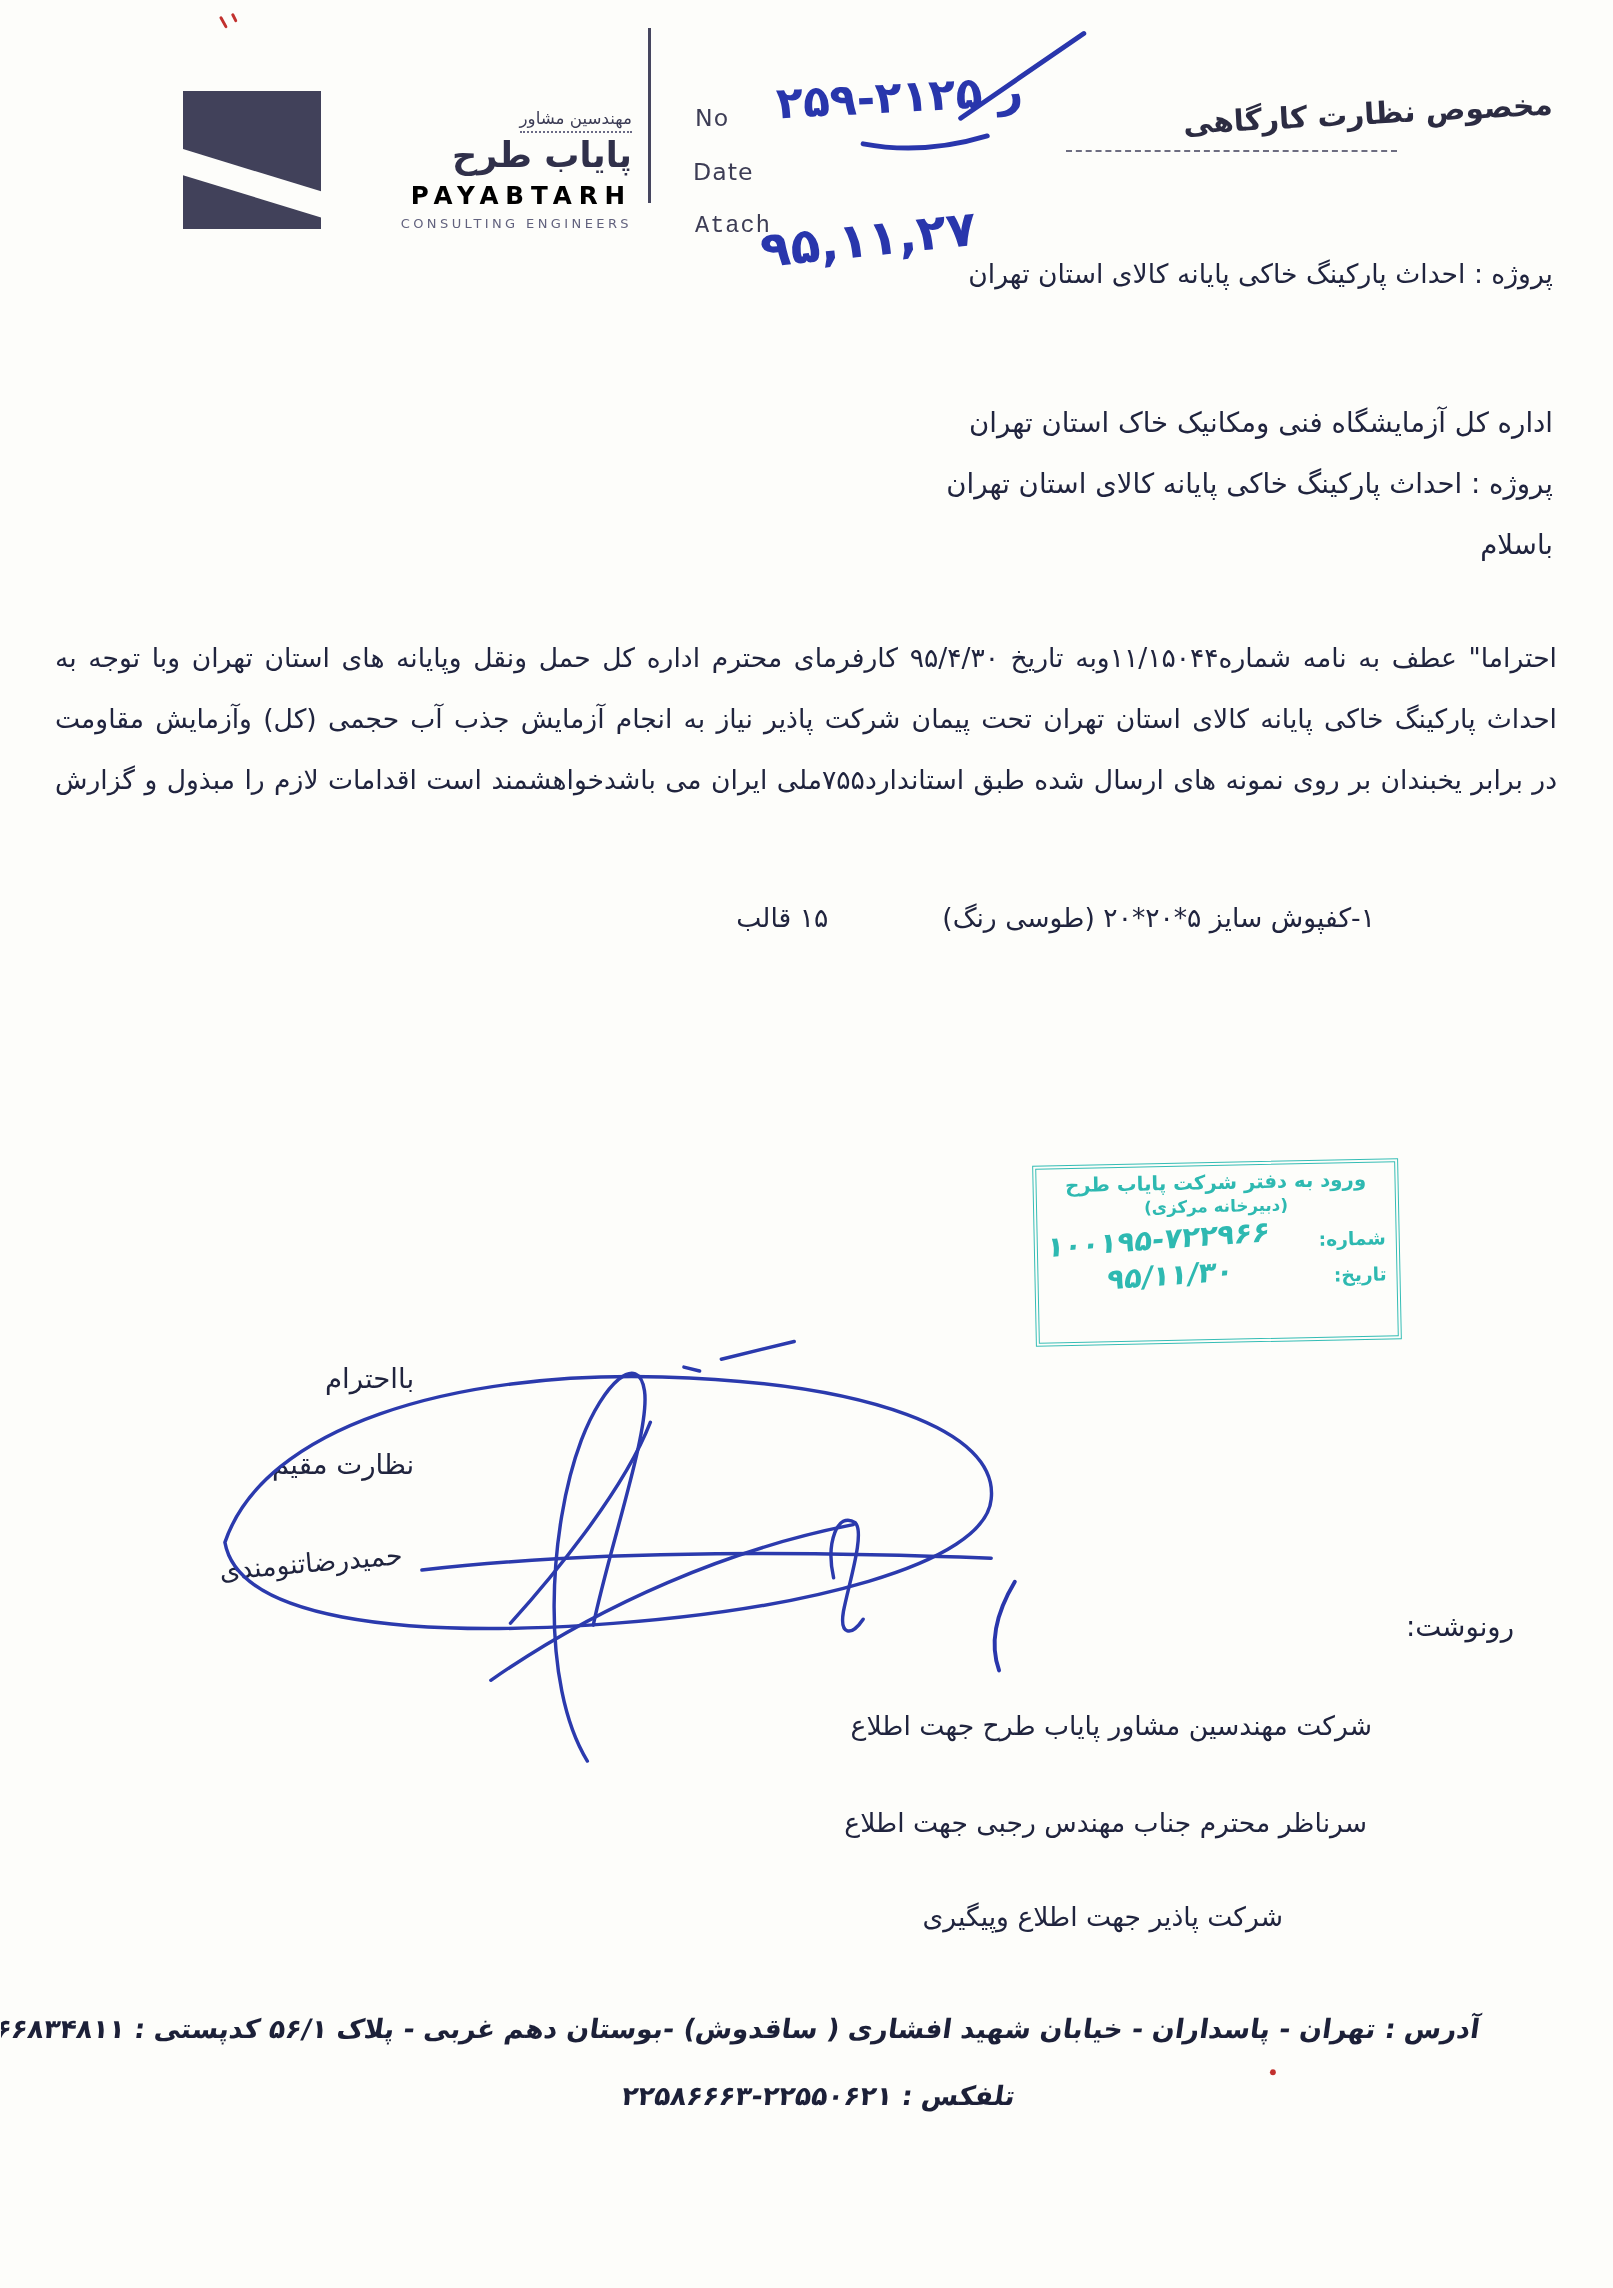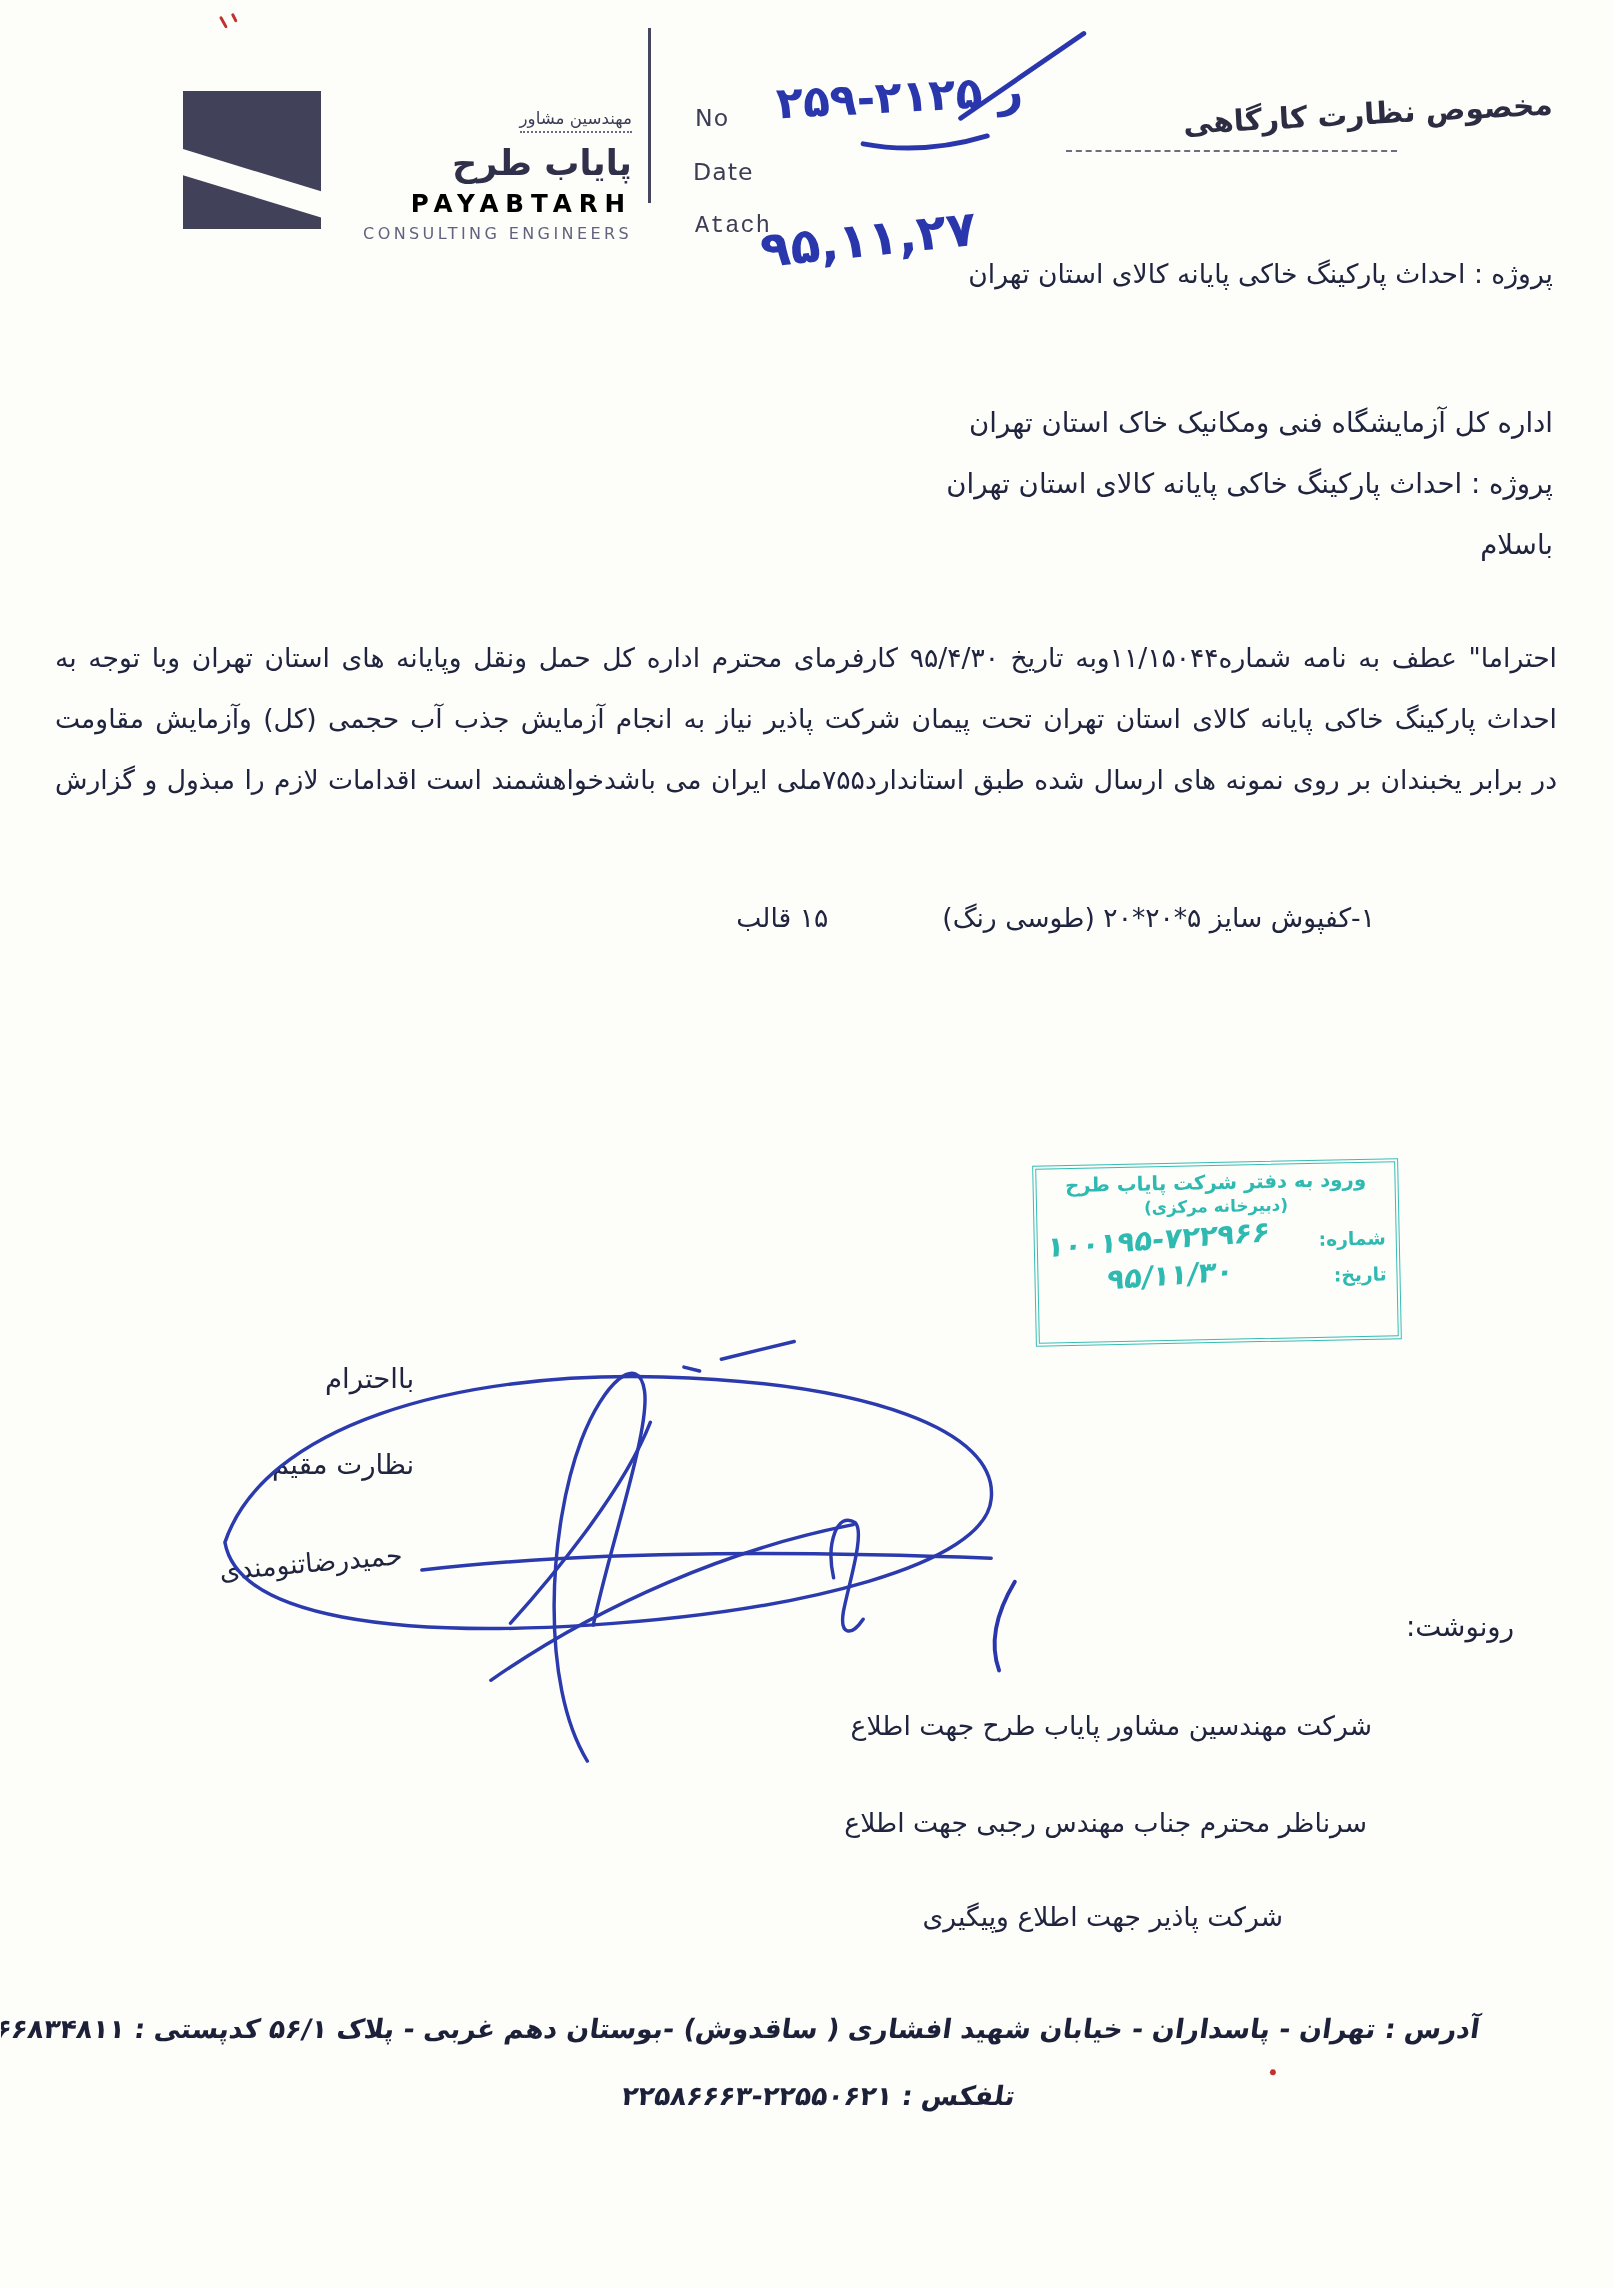--- a/index.html
+++ b/index.html
@@ -5,23 +5,23 @@
   html,body{margin:0;padding:0;}
   body{width:1614px;height:2288px;background:#fdfdfa;font-family:"DejaVu Sans",sans-serif;}
   .page{position:relative;width:1614px;height:2288px;overflow:hidden;direction:rtl;color:#20243e;border-radius:12px;}
   .abs{position:absolute;}
 
   
   .logo-square{left:183px;top:91px;width:138px;height:138px;background:#41415a;overflow:hidden;}
   .logo-stripe{position:absolute;left:-17.7px;top:81px;width:182px;height:24.6px;background:#fdfdfa;transform:rotate(17deg);}
   .logo-text{left:340px;top:108px;width:292px;text-align:right;}
   .fa-small{font-size:16.7px;color:#3c3c55;display:inline-block;border-bottom:2px dotted #6a6a85;padding-bottom:3px;}
-  .fa-big{font-size:35px;font-weight:bold;color:#30304a;margin-top:10px;line-height:41px;}
+  .fa-big{font-size:35px;font-weight:bold;color:#30304a;margin-top:2px;line-height:41px;}
   .en-big{font-size:24.6px;letter-spacing:6.9px;color:#000000;margin-top:5px;font-weight:700;direction:ltr;}
-  .en-small{font-size:16px;letter-spacing:3.4px;color:#62627e;margin-top:5.9px;direction:ltr;}
+  .en-small{font-size:13px;letter-spacing:3.4px;color:#62627e;margin-top:5.9px;direction:ltr;}
   .vdivider{left:648px;top:27.6px;width:3px;height:175px;background:#46465f;}
   .field-label{font-size:23.6px;color:#3d3d55;direction:ltr;text-align:left;letter-spacing:1px;}
   .hand{color:#2936ac;font-weight:bold;}
   .hand-no{left:776px;top:71px;font-size:44px;direction:ltr;transform:rotate(-3deg);letter-spacing:2px;white-space:nowrap;}
   .hand-date{left:760px;top:211px;font-size:49px;direction:ltr;transform:rotate(-6deg);letter-spacing:3px;white-space:nowrap;}
   .corner-note{right:61px;top:97px;font-size:29.6px;font-weight:bold;color:#2c2c42;transform:rotate(-3deg);white-space:nowrap;}
   .corner-underline{left:1066px;top:150px;width:331px;height:0;border-top:2px dashed #6d6d80;}
 
   
   .project-line{right:61px;top:258px;font-size:26.6px;white-space:nowrap;}

